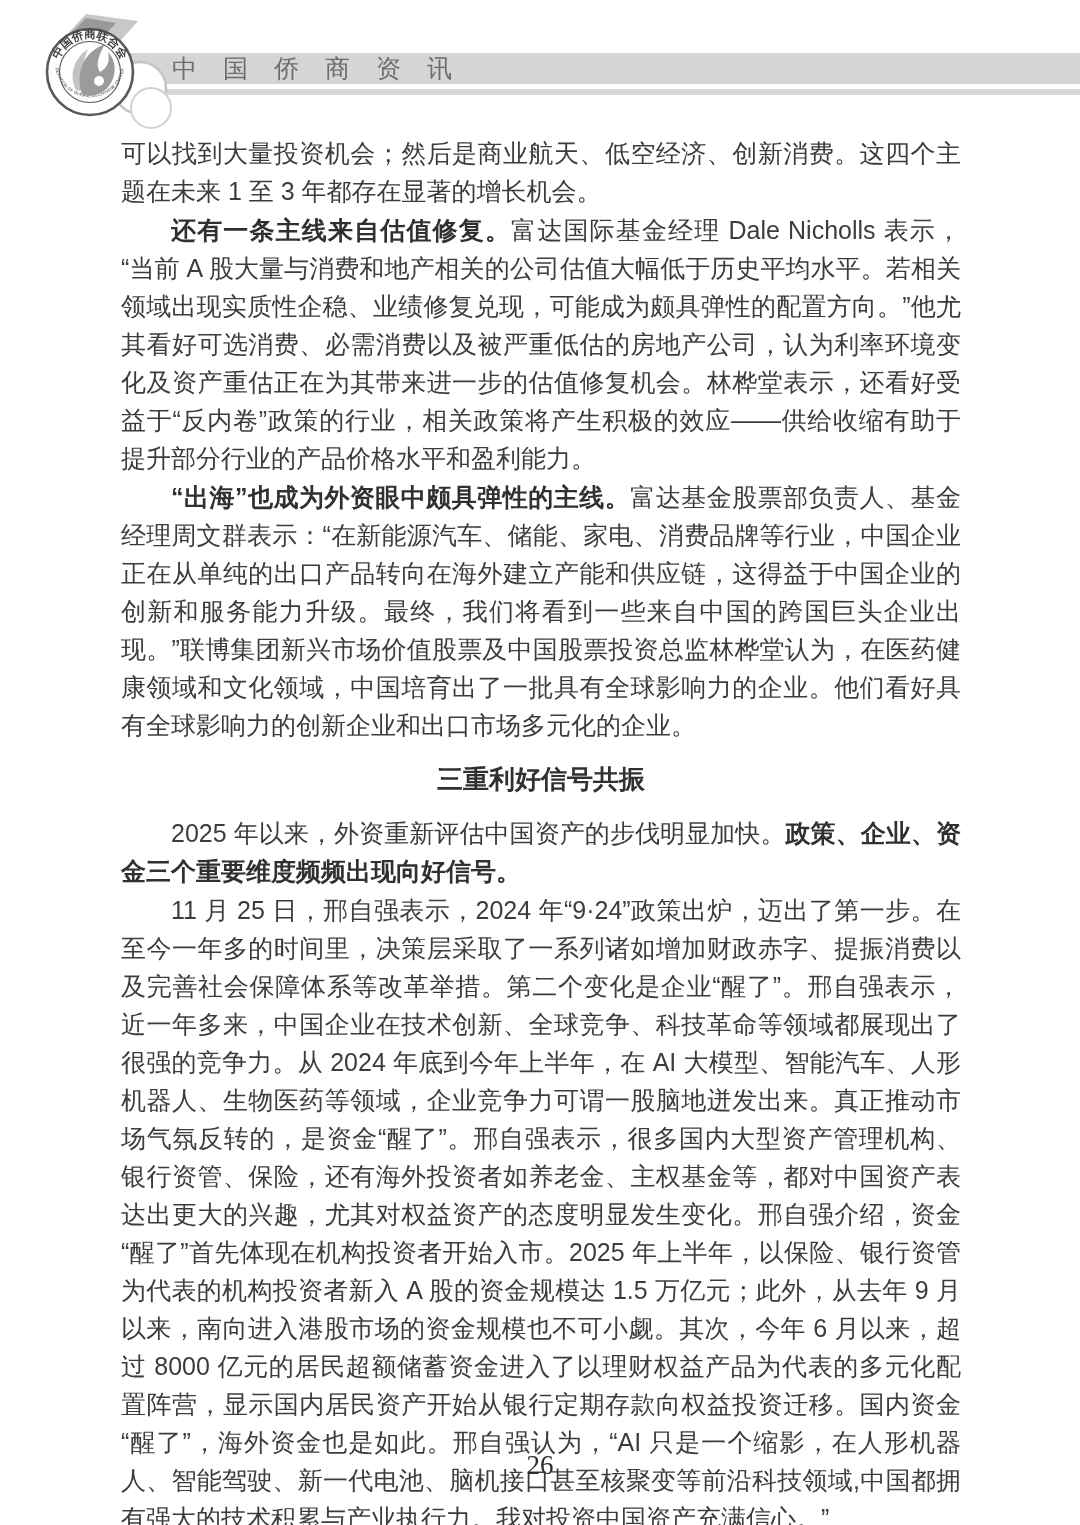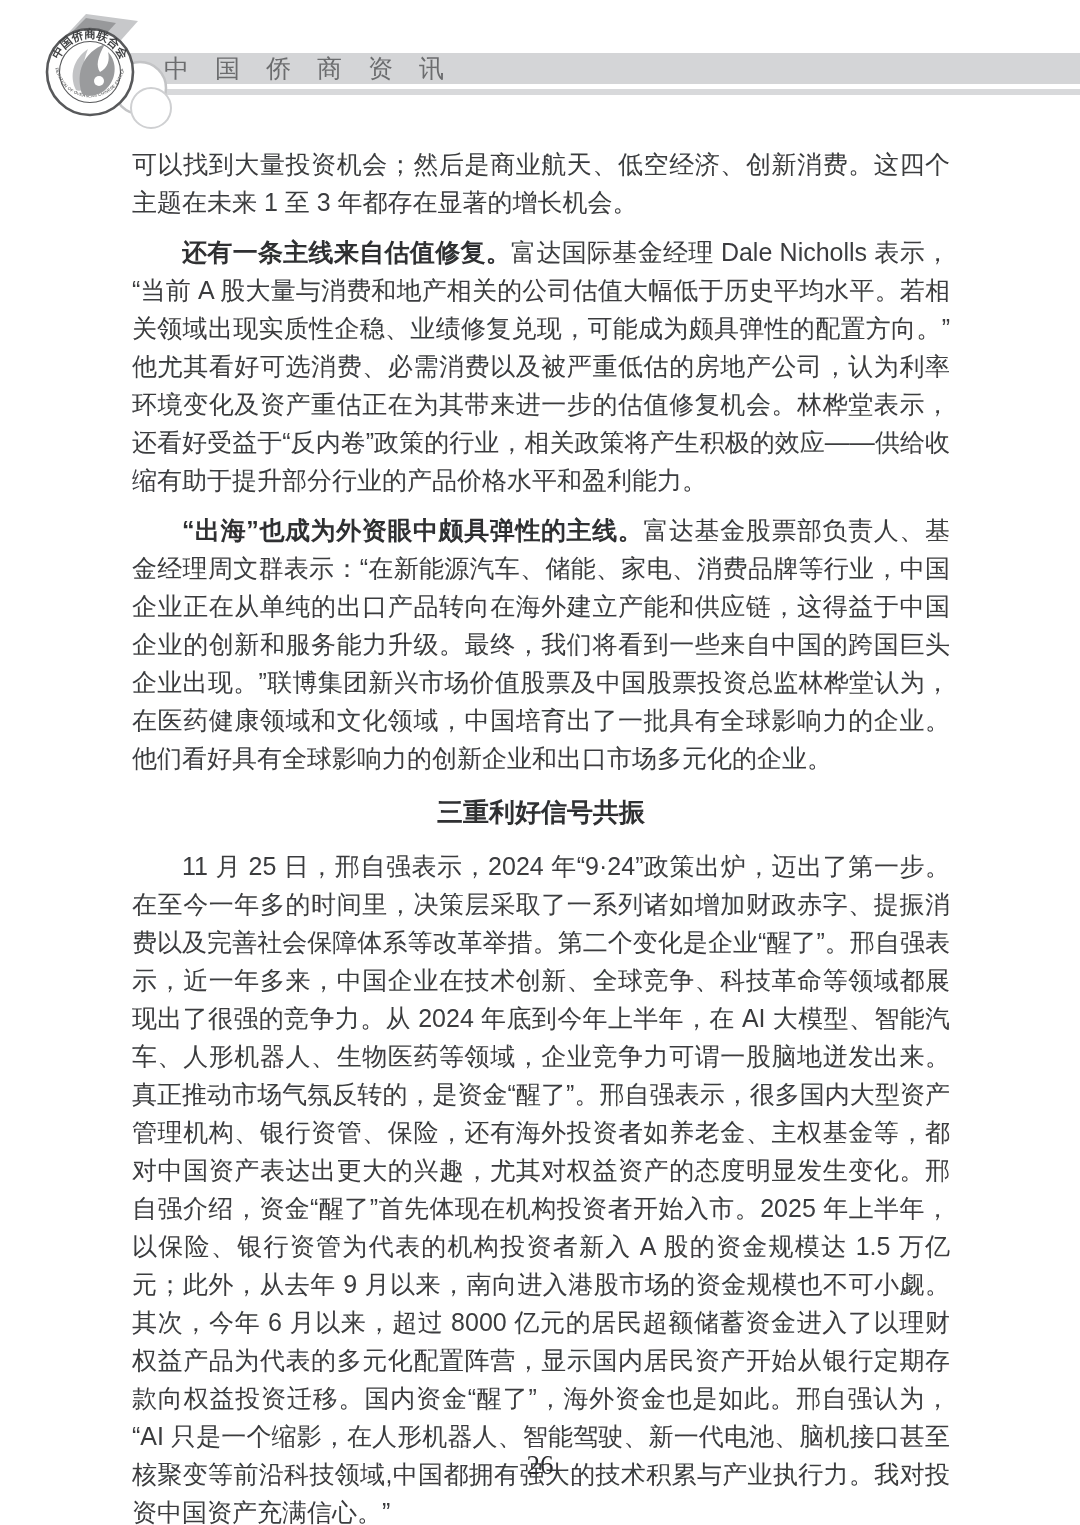--- a/index.html
+++ b/index.html
@@ -10,36 +10,36 @@
     overflow:hidden;
     font-family:"Liberation Sans", sans-serif;
   }
   
   .header{position:absolute;top:0;left:0;right:0;height:132px;}
   .band{
     position:absolute;left:122px;right:0;top:53px;height:31px;
     background:#d4d5d7;
   }
   .band-title{
-    position:absolute;left:164px;top:53px;height:31px;
+    position:absolute;left:172px;top:53px;height:31px;
     line-height:31px;font-size:25px;letter-spacing:26px;
     color:#6b6c6e;white-space:nowrap;
   }
   .thin-band{
     position:absolute;left:153px;right:0;top:89px;height:6px;
     background:#d8d9db;
   }
   .logo-svg{position:absolute;left:30px;top:6px;width:160px;height:128px;}
   
   .article{
     position:absolute;top:133px;left:120px;width:842px;
     font-size:25px;line-height:38px;color:#3b3c3e;
     text-align:justify;
   }
-  .article p{margin:12px;}
+  .article p{margin:1px;}
   .article p.indent{text-indent:2em;}
   .article h2{
     margin:16px;font-size:26px;line-height:38px;font-weight:700;
     text-align:center;text-indent:0;color:#2f3032;
   }
   .article .bold{font-weight:700;color:#2f3032;}
   
   .page-number{
     position:absolute;top:1450px;left:0;right:0;
     text-align:center;
@@ -85,19 +85,20 @@
         <circle cx="69" cy="75" r="5" fill="#ffffff"></circle>
       </g>
     </svg>
   </div>
 
   <div class="article">
       <p><span>可以找到大量投资机会；然后是商业航天、低空经济、创新消费。这四个主题在未来 1 至 3 年都存在显著的增长机会。</span></p>
       <p class="indent"><span class="bold">还有一条主线来自估值修复。</span><span>富达国际基金经理 Dale Nicholls 表示，“当前 A 股大量与消费和地产相关的公司估值大幅低于历史平均水平。若相关领域出现实质性企稳、业绩修复兑现，可能成为颇具弹性的配置方向。”他尤其看好可选消费、必需消费以及被严重低估的房地产公司，认为利率环境变化及资产重估正在为其带来进一步的估值修复机会。林桦堂表示，还看好受益于“反内卷”政策的行业，相关政策将产生积极的效应——供给收缩有助于提升部分行业的产品价格水平和盈利能力。</span></p>
       <p class="indent"><span class="bold">“出海”也成为外资眼中颇具弹性的主线。</span><span>富达基金股票部负责人、基金经理周文群表示：“在新能源汽车、储能、家电、消费品牌等行业，中国企业正在从单纯的出口产品转向在海外建立产能和供应链，这得益于中国企业的创新和服务能力升级。最终，我们将看到一些来自中国的跨国巨头企业出现。”联博集团新兴市场价值股票及中国股票投资总监林桦堂认为，在医药健康领域和文化领域，中国培育出了一批具有全球影响力的企业。他们看好具有全球影响力的创新企业和出口市场多元化的企业。</span></p>
       <h2><span class="bold">三重利好信号共振</span></h2>
+      <p class="indent"><span>2025 年以来，外资重新评估中国资产的步伐明显加快。</span><span class="bold">政策、企业、资金三个重要维度频频出现向好信号。</span></p>
       <p class="indent"><span>11 月 25 日，邢自强表示，2024 年“9·24”政策出炉，迈出了第一步。在至今一年多的时间里，决策层采取了一系列诸如增加财政赤字、提振消费以及完善社会保障体系等改革举措。第二个变化是企业“醒了”。邢自强表示，近一年多来，中国企业在技术创新、全球竞争、科技革命等领域都展现出了很强的竞争力。从 2024 年底到今年上半年，在 AI 大模型、智能汽车、人形机器人、生物医药等领域，企业竞争力可谓一股脑地迸发出来。真正推动市场气氛反转的，是资金“醒了”。邢自强表示，很多国内大型资产管理机构、银行资管、保险，还有海外投资者如养老金、主权基金等，都对中国资产表达出更大的兴趣，尤其对权益资产的态度明显发生变化。邢自强介绍，资金“醒了”首先体现在机构投资者开始入市。2025 年上半年，以保险、银行资管为代表的机构投资者新入 A 股的资金规模达 1.5 万亿元；此外，从去年 9 月以来，南向进入港股市场的资金规模也不可小觑。其次，今年 6 月以来，超过 8000 亿元的居民超额储蓄资金进入了以理财权益产品为代表的多元化配置阵营，显示国内居民资产开始从银行定期存款向权益投资迁移。国内资金“醒了”，海外资金也是如此。邢自强认为，“AI 只是一个缩影，在人形机器人、智能驾驶、新一代电池、脑机接口甚至核聚变等前沿科技领域,中国都拥有强大的技术积累与产业执行力。我对投资中国资产充满信心。”</span></p>
       <h2><span class="bold">短期波动创造布局良机</span></h2>
     </div>
 
   <div class="page-number">26</div>
 
 </div>
 
 </body></html>

